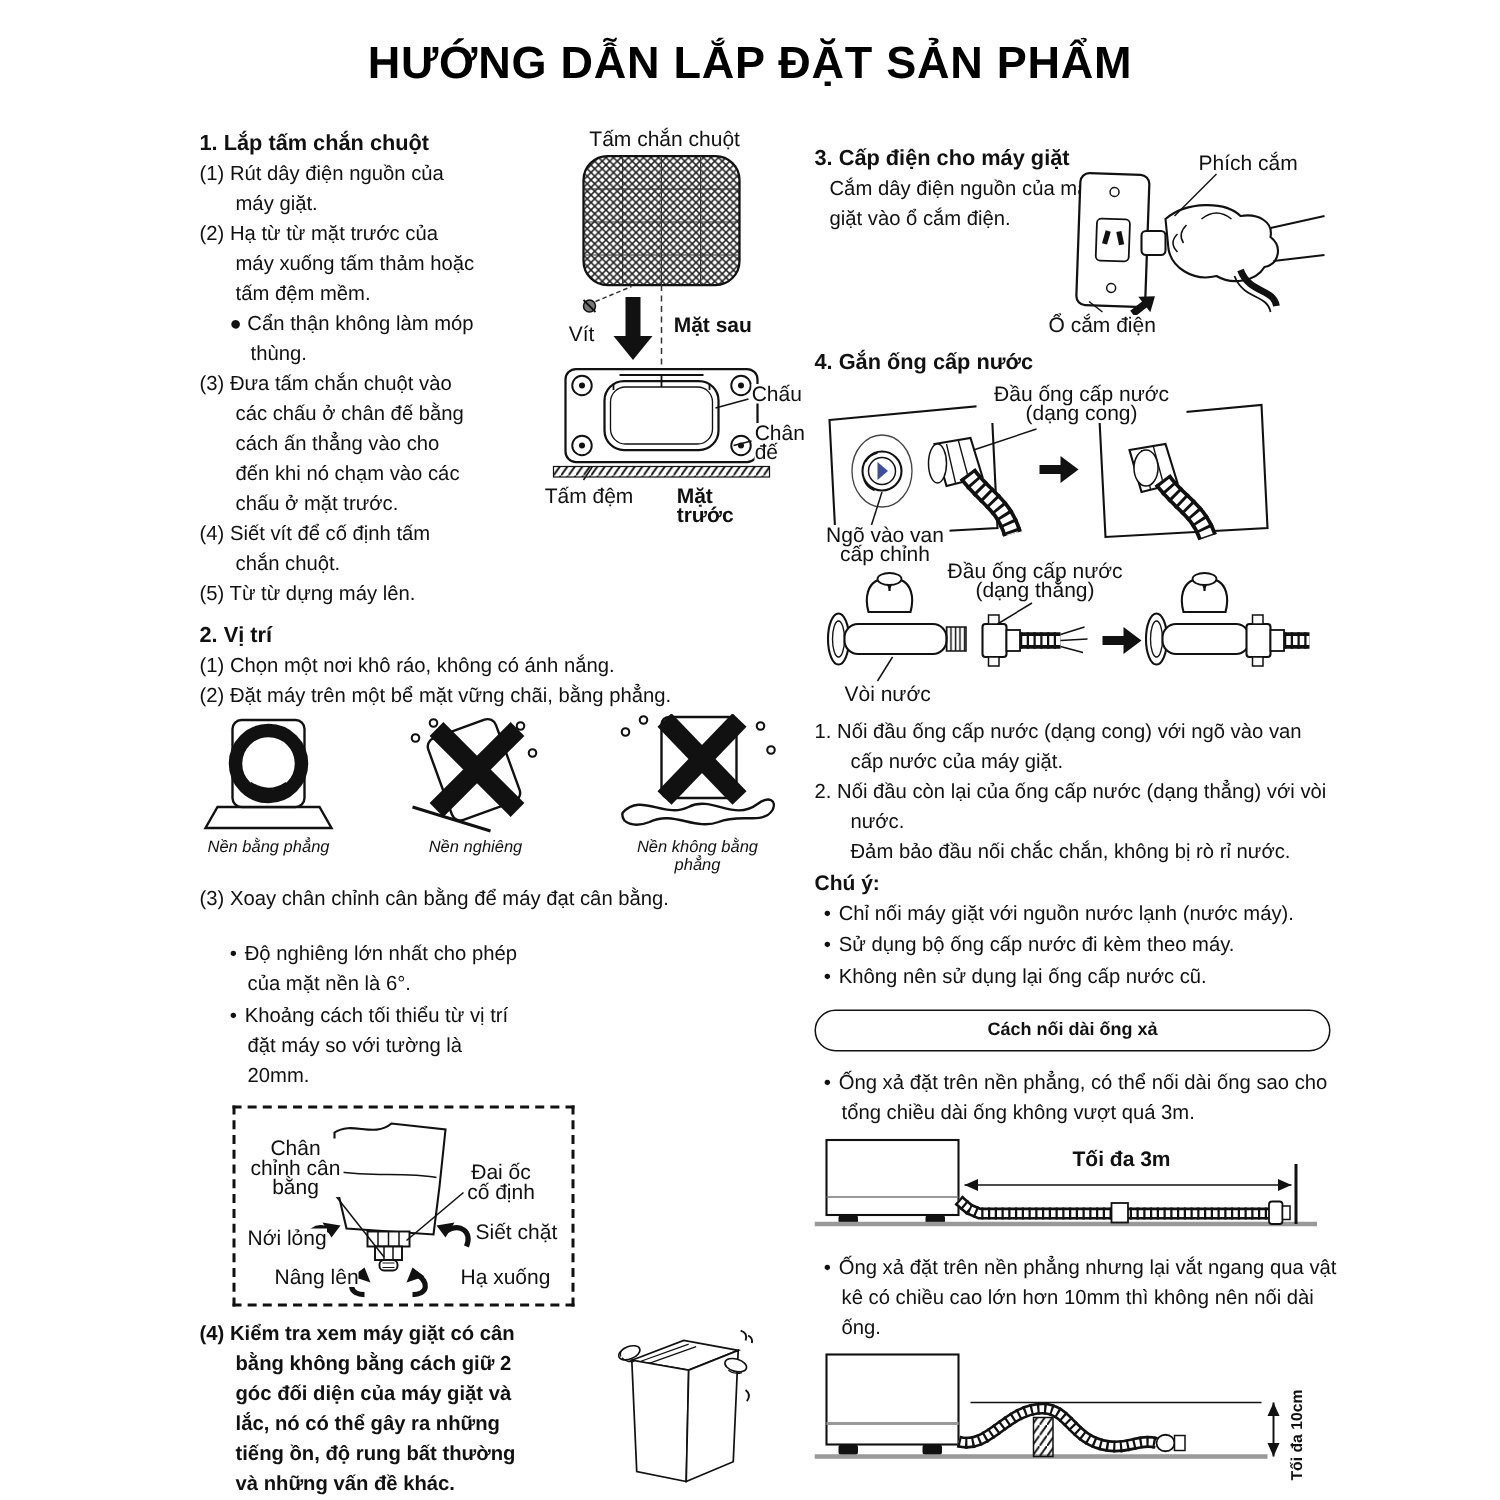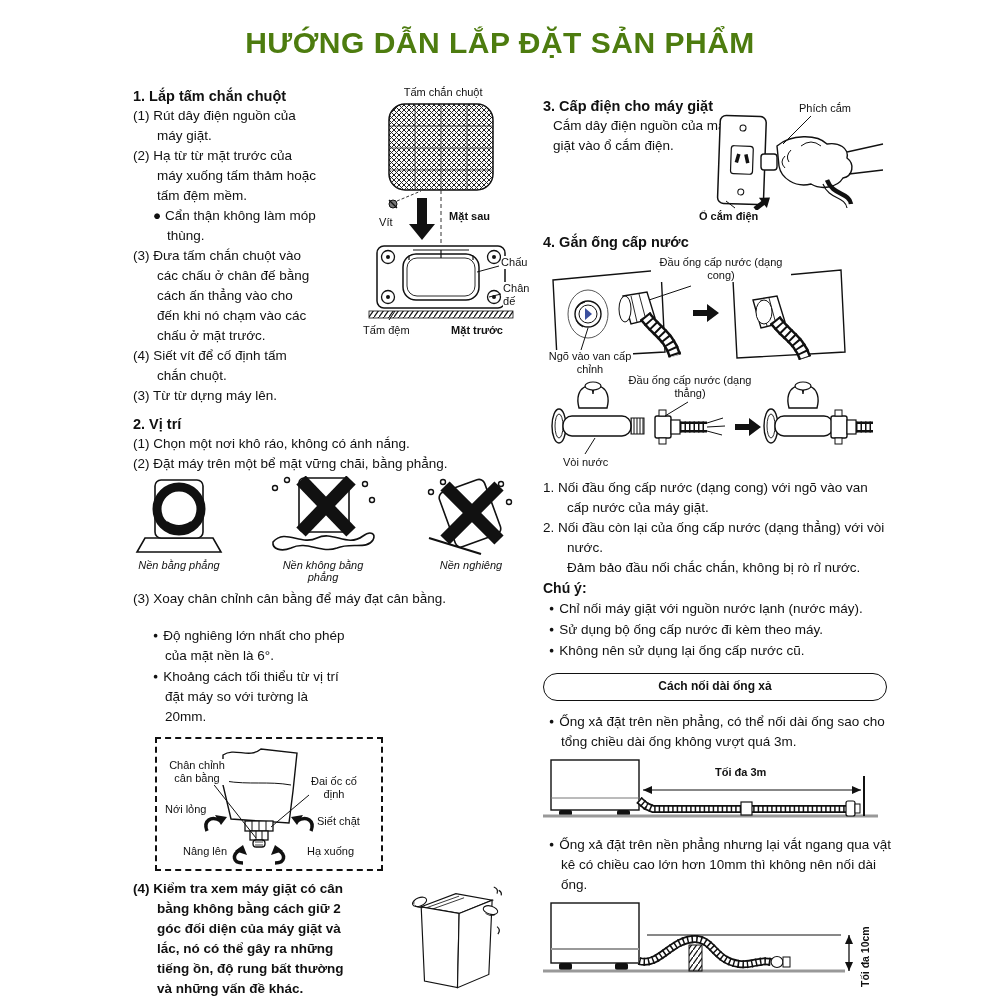--- a/index.html
+++ b/index.html
@@ -3,32 +3,32 @@
 <meta charset="utf-8">
 <style>
   html,body { margin:0; padding:0; background:#fff; }
   .page {
     position:relative; width:1000px; height:1000px; background:#fff;
     font-family:"Liberation Sans","DejaVu Sans",sans-serif; color:#111;
     overflow:hidden;
   }
   .title {
     position:absolute; top:26px; left:0; width:1000px; text-align:center;
-    font-size:30px; font-weight:bold; letter-spacing:0.5px; color:#4d7c0f;
+    font-size:30px; font-weight:bold; letter-spacing:0.5px; color:#000000;
   }
   .col-left  { position:absolute; left:133px; top:86px;  width:372px; }
   .col-right { position:absolute; left:543px; top:96px;  width:344px; }
   .h { font-size:14.5px; font-weight:bold; line-height:20px; }
   .t { font-size:13.5px; line-height:20px; }
   .li { padding-left:24px; text-indent:-24px; }
   .bul { padding-left:18px; text-indent:-12px; }
   .bul::before { content:"●"; font-size:8.5px; vertical-align:2px; margin-right:5px; }
   .row { display:flex;gap:42px; }
   .fig { position:relative; }
-  .flabel { position:absolute; font-size:11px; line-height:13px; background:#fff; }
+  .flabel { position:absolute; font-size:14px; line-height:13px; background:#fff; }
   .fbold { font-weight:bold; }
   .cap { font-size:11px; text-align:center; margin-top:3px; }
   .pill {
     border:1.6px solid #111; border-radius:14px; height:26px; line-height:25px;
     text-align:center; font-weight:bold; font-size:12px; margin-top:12px;
   }
   .dashbox { border:2px dashed #111; width:224px; height:130px; margin-left:22px; }
   .vlabel {
     position:absolute; writing-mode:vertical-rl; transform:rotate(180deg);
     font-size:10.5px; font-weight:bold;
@@ -45,21 +45,21 @@
   <div class="col-left">
 
     <div class="row">
       <div style="width:212px;">
         <div class="h">1. Lắp tấm chắn chuột</div>
         <div class="t li">(1) Rút dây điện nguồn của máy giặt.</div>
         <div class="t li">(2) Hạ từ từ mặt trước của máy xuống tấm thảm hoặc tấm đệm mềm.</div>
         <div class="t li" style="padding-left:34px;text-indent:-14px;">● Cẩn thận không làm móp thùng.</div>
         <div class="t li">(3) Đưa tấm chắn chuột vào các chấu ở chân đế bằng cách ấn thẳng vào cho đến khi nó chạm vào các chấu ở mặt trước.</div>
         <div class="t li">(4) Siết vít để cố định tấm chắn chuột.</div>
-        <div class="t li">(3) Từ từ dựng máy lên.</div>
+        <div class="t li">(5) Từ từ dựng máy lên.</div>
       </div>
       <div class="fig" style="width:168px;height:252px;">
         <span class="flabel" style="left:0;top:0;width:168px;text-align:center;">Tấm chắn chuột</span>
         <svg width="168" height="222" viewBox="0 0 168 222" style="position:absolute;top:14px;left:0;">
           <defs>
             <pattern id="mesh" width="5" height="5" patternUnits="userSpaceOnUse">
               <path d="M0,5 L5,0 M0,0 L5,5" stroke="#222" stroke-width="1"></path>
             </pattern>
             <pattern id="hatchA" width="5" height="7" patternUnits="userSpaceOnUse">
               <path d="M0,7 L5,0" stroke="#111" stroke-width="1.3"></path>
@@ -106,47 +106,47 @@
     <div class="row" style="margin-top:2px;font-style:italic;">
       <div style="width:108px;">
         <svg width="92" height="80" viewBox="0 0 92 80" style="margin:0 auto;">
           <polygon points="12,62 80,62 88,76 4,76" fill="#fff" stroke="#111" stroke-width="1.6"></polygon>
           <rect x="22" y="4" width="48" height="58" rx="6" fill="#fff" stroke="#111" stroke-width="1.6"></rect>
           <path d="M34,46 Q46,54 58,46" fill="none" stroke="#111" stroke-width="1.8"></path>
           <circle cx="46" cy="33" r="22" fill="none" stroke="#111" stroke-width="9"></circle>
         </svg>
         <div class="cap">Nền bằng phẳng</div>
       </div>
-      <div style="width:140px;">
-        <svg width="112" height="80" viewBox="0 0 112 80" style="margin:0 auto;">
-          <path d="M6,66 C18,52 34,70 50,62 C66,54 80,72 96,60 C104,54 109,58 106,64 C100,74 84,66 70,72 C54,78 40,64 24,72 C14,76 5,73 6,66 Z" fill="#fff" stroke="#111" stroke-width="1.6"></path>
-          <rect x="32" y="2" width="50" height="54" rx="5" fill="#fff" stroke="#111" stroke-width="1.6"></rect>
-          <circle cx="8" cy="12" r="2.5" fill="none" stroke="#111" stroke-width="1.4"></circle>
-          <circle cx="20" cy="4" r="2.5" fill="none" stroke="#111" stroke-width="1.4"></circle>
-          <circle cx="98" cy="8" r="2.5" fill="none" stroke="#111" stroke-width="1.4"></circle>
-          <circle cx="105" cy="24" r="2.5" fill="none" stroke="#111" stroke-width="1.4"></circle>
-          <line x1="34" y1="4" x2="84" y2="56" stroke="#111" stroke-width="13"></line>
-          <line x1="84" y1="4" x2="34" y2="56" stroke="#111" stroke-width="13"></line>
-        </svg>
-        <div class="cap">Nền không bằng phẳng</div>
-      </div>
       <div style="width:116px;">
         <svg width="100" height="80" viewBox="0 0 100 80" style="margin:0 auto;">
           <line x1="8" y1="62" x2="60" y2="78" stroke="#111" stroke-width="2"></line>
           <g transform="rotate(-20 50 40)">
             <rect x="26" y="8" width="48" height="58" rx="6" fill="#fff" stroke="#111" stroke-width="1.6"></rect>
           </g>
           <circle cx="10" cy="16" r="2.5" fill="none" stroke="#111" stroke-width="1.4"></circle>
           <circle cx="22" cy="6" r="2.5" fill="none" stroke="#111" stroke-width="1.4"></circle>
           <circle cx="88" cy="26" r="2.5" fill="none" stroke="#111" stroke-width="1.4"></circle>
           <circle cx="80" cy="8" r="2.5" fill="none" stroke="#111" stroke-width="1.4"></circle>
           <line x1="24" y1="10" x2="78" y2="64" stroke="#111" stroke-width="13"></line>
           <line x1="78" y1="10" x2="24" y2="64" stroke="#111" stroke-width="13"></line>
         </svg>
         <div class="cap">Nền nghiêng</div>
+      </div>
+      <div style="width:140px;">
+        <svg width="112" height="80" viewBox="0 0 112 80" style="margin:0 auto;">
+          <path d="M6,66 C18,52 34,70 50,62 C66,54 80,72 96,60 C104,54 109,58 106,64 C100,74 84,66 70,72 C54,78 40,64 24,72 C14,76 5,73 6,66 Z" fill="#fff" stroke="#111" stroke-width="1.6"></path>
+          <rect x="32" y="2" width="50" height="54" rx="5" fill="#fff" stroke="#111" stroke-width="1.6"></rect>
+          <circle cx="8" cy="12" r="2.5" fill="none" stroke="#111" stroke-width="1.4"></circle>
+          <circle cx="20" cy="4" r="2.5" fill="none" stroke="#111" stroke-width="1.4"></circle>
+          <circle cx="98" cy="8" r="2.5" fill="none" stroke="#111" stroke-width="1.4"></circle>
+          <circle cx="105" cy="24" r="2.5" fill="none" stroke="#111" stroke-width="1.4"></circle>
+          <line x1="34" y1="4" x2="84" y2="56" stroke="#111" stroke-width="13"></line>
+          <line x1="84" y1="4" x2="34" y2="56" stroke="#111" stroke-width="13"></line>
+        </svg>
+        <div class="cap">Nền không bằng phẳng</div>
       </div>
     </div>
 
     <div class="t li" style="margin-top:6px;">(3) Xoay chân chỉnh cân bằng để máy đạt cân bằng.</div>
 
     <div style="margin-top:16px;margin-left:14px;width:200px;">
       <div class="t bul">Độ nghiêng lớn nhất cho phép của mặt nền là 6°.</div>
       <div class="t bul">Khoảng cách tối thiểu từ vị trí đặt máy so với tường là 20mm.</div>
     </div>
 
@@ -166,21 +166,21 @@
         <polygon points="64,86 70,78 58,76" fill="#111"></polygon>
         <path d="M140,82 C150,76 158,82 154,92" fill="none" stroke="#111" stroke-width="3.5"></path>
         <polygon points="140,86 134,78 146,76" fill="#111"></polygon>
         <path d="M84,110 C74,116 76,124 86,124" fill="none" stroke="#111" stroke-width="3.5"></path>
         <polygon points="86,106 78,112 90,116" fill="#111"></polygon>
         <path d="M120,110 C130,116 128,124 118,124" fill="none" stroke="#111" stroke-width="3.5"></path>
         <polygon points="118,106 126,112 114,116" fill="#111"></polygon>
       </svg>
       <span class="flabel" style="left:8px;top:20px;width:64px;text-align:center;">Chân chỉnh cân bằng</span>
       <span class="flabel" style="left:154px;top:36px;width:46px;text-align:center;">Đai ốc cố định</span>
-      <span class="flabel" style="left:8px;top:64px;">Nới lỏng</span>
+      <span class="flabel" style="left:8px;top:80px;">Nới lỏng</span>
       <span class="flabel" style="left:160px;top:76px;">Siết chặt</span>
       <span class="flabel" style="left:26px;top:106px;">Nâng lên</span>
       <span class="flabel" style="left:150px;top:106px;">Hạ xuống</span>
     </div>
 
     <div class="row" style="margin-top:8px;">
       <div class="t li" style="width:236px;font-weight:bold;">(4) Kiểm tra xem máy giặt có cân bằng không bằng cách giữ 2 góc đối diện của máy giặt và lắc, nó có thể gây ra những tiếng ồn, độ rung bất thường và những vấn đề khác.</div>
       <svg width="118" height="120" viewBox="0 0 118 138" style="margin-left:14px;">
         <polygon points="16,30 58,14 102,22 62,38" fill="#fff" stroke="#111" stroke-width="1.4"></polygon>
         <line x1="20" y1="32" x2="62" y2="17" stroke="#111" stroke-width="1"></line>
@@ -222,21 +222,21 @@
         <path d="M124,82 C130,98 146,94 148,106" fill="none" stroke="#111" stroke-width="1.2"></path>
         <line x1="148" y1="50" x2="184" y2="42" stroke="#111" stroke-width="1.3"></line>
         <line x1="150" y1="72" x2="184" y2="68" stroke="#111" stroke-width="1.3"></line>
         <g transform="translate(52,102) rotate(-38)">
           <polygon points="0,4 10,4 10,0 19,6.5 10,13 10,9 0,9" fill="#111"></polygon>
         </g>
         <line x1="112" y1="14" x2="84" y2="42" stroke="#111" stroke-width="1"></line>
         <line x1="36" y1="106" x2="27" y2="99" stroke="#111" stroke-width="1"></line>
       </svg>
       <span class="flabel" style="left:100px;top:0;">Phích cắm</span>
-      <span class="flabel" style="left:0;top:108px;font-weight:bold;">Ổ cắm điện</span>
+      <span class="flabel" style="left:0;top:108px;">Ổ cắm điện</span>
     </div>
 
     <div class="h" style="margin-top:76px;">4. Gắn ống cấp nước</div>
 
     <div class="fig" style="margin-top:4px;width:340px;height:118px;">
       <svg width="335" height="112" viewBox="0 0 335 112">
         <path d="M10,24 L118,14 L122,96 L14,102 Z" fill="#fff" stroke="#111" stroke-width="1.4"></path>
         <ellipse cx="45" cy="58" rx="20" ry="24" fill="none" stroke="#444" stroke-width="0.9"></ellipse>
         <circle cx="45" cy="58" r="13" fill="#fff" stroke="#111" stroke-width="1.4"></circle>
         <circle cx="45" cy="58" r="9" fill="#fff" stroke="#111" stroke-width="1"></circle>

